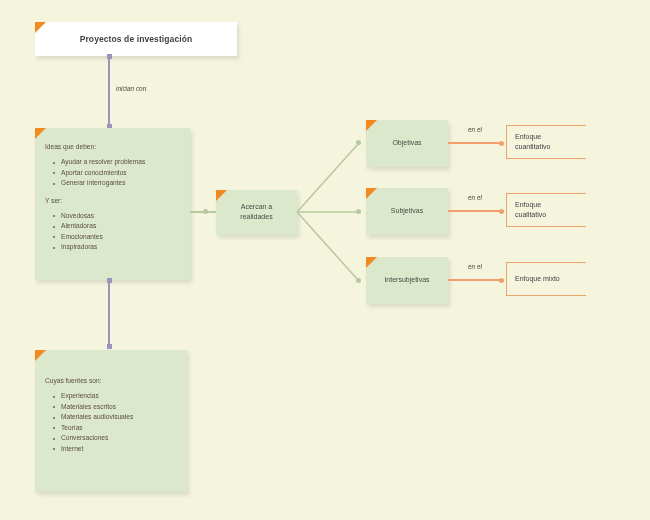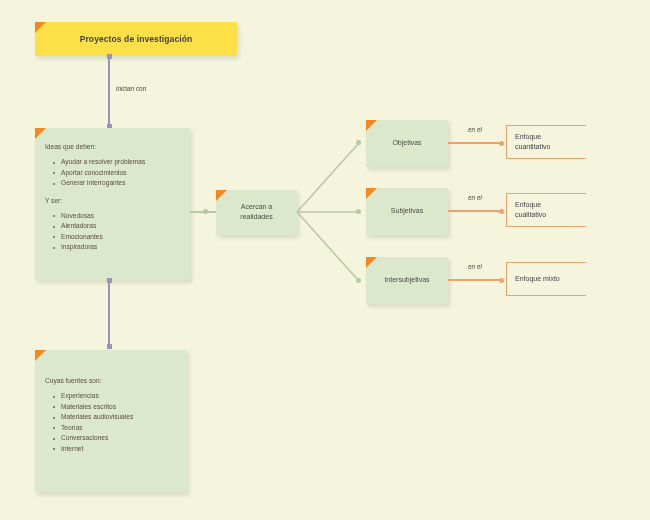--- a/index.html
+++ b/index.html
@@ -31,21 +31,21 @@
     top: 0;
     left: 0;
     width: 0;
     height: 0;
     border-top: 11px solid #f08a21;
     border-right: 11px solid transparent;
   }
 
   
   .node-title {
-    background: #fde047;
+    background: #ffffff;
   }
   .node-title .title-label {
     display: block;
     text-align: center;
     font-size: 8.5px;
     font-weight: bold;
     color: #3f3f46;
     letter-spacing: 0.1px;
   }
 

